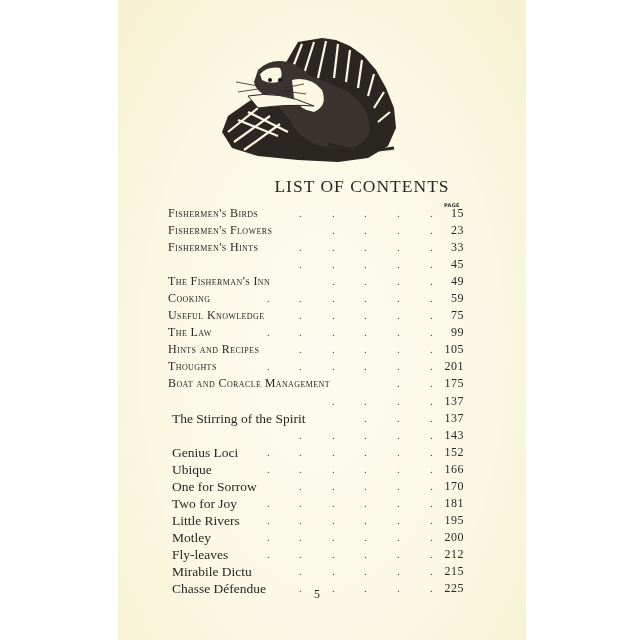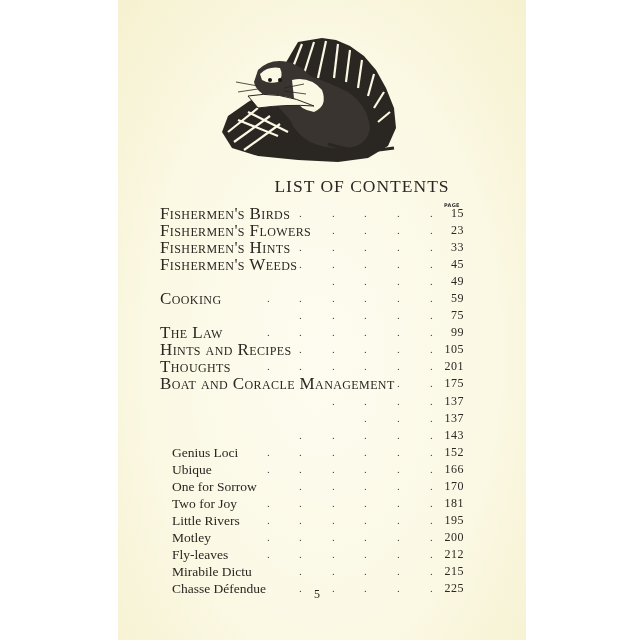--- a/index.html
+++ b/index.html
@@ -16,21 +16,21 @@
   }
   .page-hdr {
     position: absolute; left: 444px; top: 202px; font-family: "DejaVu Sans", sans-serif;
     font-size: 5px; font-weight: bold; color: #333; letter-spacing: .3px;
   }
   .toc { position: absolute; left: 152px; top: 205px; width: 312px; }
   .row {
     position: relative; height: 17.05px; line-height: 17px;
     font-family: "Liberation Serif", "DejaVu Serif", serif; color: #2a2622;
   }
-  .row .lbl { position: absolute; left: 8px; white-space: nowrap; font-size: 17px; font-variant: small-caps; letter-spacing: .4px; }
+  .row .lbl { position: absolute; left: 16px; white-space: nowrap; font-size: 12px; font-variant: small-caps; letter-spacing: .4px; }
   .row.sub .lbl { left: 20px; font-variant: normal; font-size: 13.5px; letter-spacing: 0; }
   .row .dots { position: absolute; left: 0; right: 0; top: 0; height: 17px; }
   .row .dots span { position: absolute; font-size: 11px; color: #444; }
   .row .pg { position: absolute; right: 0; font-size: 12px; letter-spacing: .5px; text-align: right; }
   .folio {
     position: absolute; left: 314px; top: 587px; font-family: "Liberation Serif", serif;
     font-size: 12px; color: #2a2622;
   }
 </style>
 </head>
@@ -112,30 +112,30 @@
       <span class="pg">33</span>
     </div>
     <div class="row">
       <div class="dots">
         <span style="left: 147px;">.</span>
         <span style="left: 180px;">.</span>
         <span style="left: 212px;">.</span>
         <span style="left: 245px;">.</span>
         <span style="left: 278px;">.</span>
       </div>
-      <span class="lbl">Fishermen's Weeds</span>
       <span class="pg">45</span>
     </div>
     <div class="row">
       <div class="dots">
         <span style="left: 180px;">.</span>
         <span style="left: 212px;">.</span>
         <span style="left: 245px;">.</span>
         <span style="left: 278px;">.</span>
       </div>
+      <span class="lbl">The Fisherman's Inn</span>
       <span class="pg">49</span>
     </div>
     <div class="row">
       <div class="dots">
         <span style="left: 115px;">.</span>
         <span style="left: 147px;">.</span>
         <span style="left: 180px;">.</span>
         <span style="left: 212px;">.</span>
         <span style="left: 245px;">.</span>
         <span style="left: 278px;">.</span>
@@ -144,20 +144,21 @@
       <span class="pg">59</span>
     </div>
     <div class="row">
       <div class="dots">
         <span style="left: 147px;">.</span>
         <span style="left: 180px;">.</span>
         <span style="left: 212px;">.</span>
         <span style="left: 245px;">.</span>
         <span style="left: 278px;">.</span>
       </div>
+      <span class="lbl">Useful Knowledge</span>
       <span class="pg">75</span>
     </div>
     <div class="row">
       <div class="dots">
         <span style="left: 115px;">.</span>
         <span style="left: 147px;">.</span>
         <span style="left: 180px;">.</span>
         <span style="left: 212px;">.</span>
         <span style="left: 245px;">.</span>
         <span style="left: 278px;">.</span>
@@ -204,20 +205,21 @@
         <span style="left: 278px;">.</span>
       </div>
       <span class="pg">137</span>
     </div>
     <div class="row sub">
       <div class="dots">
         <span style="left: 212px;">.</span>
         <span style="left: 245px;">.</span>
         <span style="left: 278px;">.</span>
       </div>
+      <span class="lbl">The Stirring of the Spirit</span>
       <span class="pg">137</span>
     </div>
     <div class="row sub">
       <div class="dots">
         <span style="left: 147px;">.</span>
         <span style="left: 180px;">.</span>
         <span style="left: 212px;">.</span>
         <span style="left: 245px;">.</span>
         <span style="left: 278px;">.</span>
       </div>

